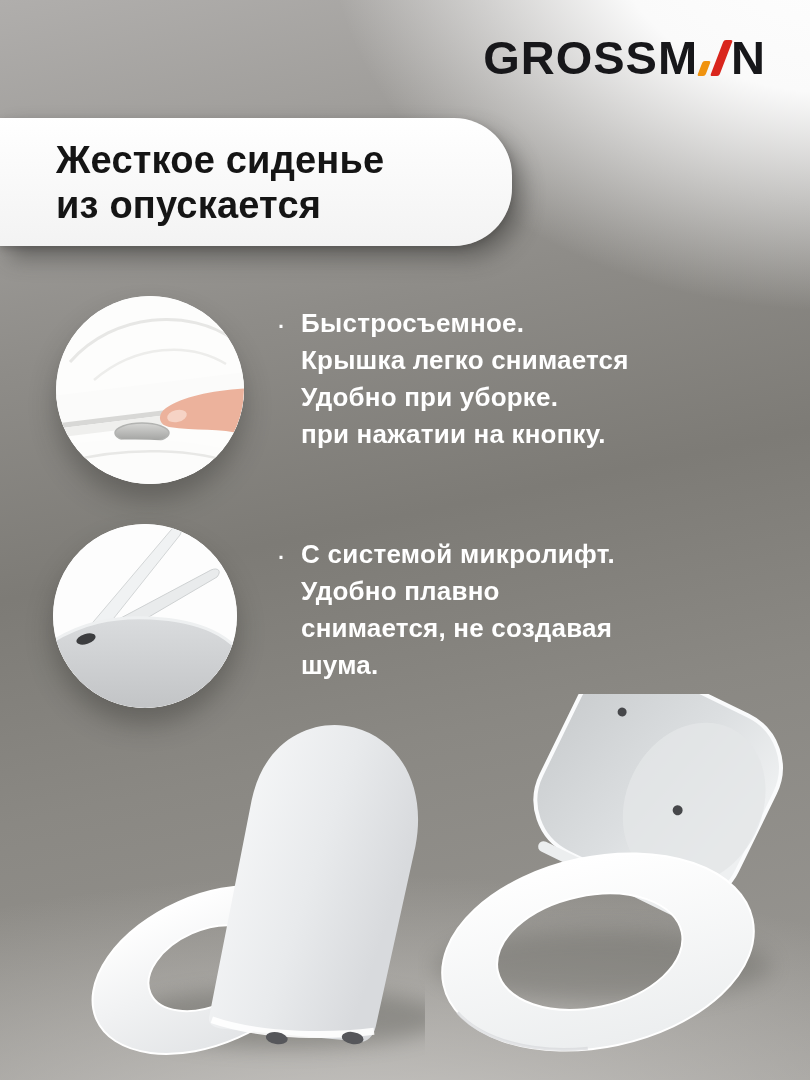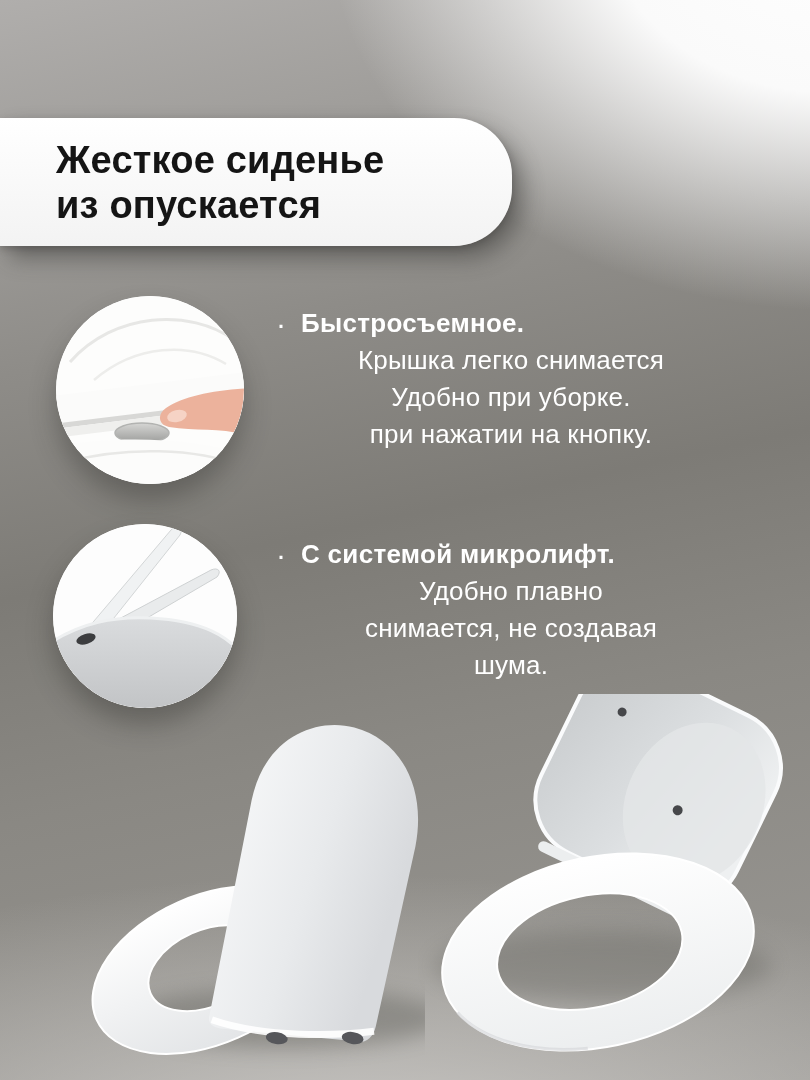--- a/index.html
+++ b/index.html
@@ -34,32 +34,40 @@
     position:absolute;border-radius:50%;overflow:hidden;background:#fff;
     box-shadow:0 16px 26px rgba(40,40,38,0.35);
   }
   .circle svg{display:block;}
   .c1{left:56px;top:296px;width:188px;height:188px;}
   .c2{left:53px;top:524px;width:184px;height:184px;}
   .ftext{position:absolute;left:301px;width:420px;color:#ffffff;}
   .ft1{top:305px;}
   .ft2{top:536px;}
   .ftitle{font-size:26px;line-height:37px;font-weight:700;letter-spacing:0.3px;position:relative;}
-  .fline{font-size:26px;line-height:37px;font-weight:400;letter-spacing:0.2px;text-align:center;}
+  .fline{font-size:26px;line-height:37px;font-weight:700;letter-spacing:0.2px;}
   .bullet{position:absolute;left:-25px;top:0;font-size:30px;font-weight:400;}
   
   .prod{position:absolute;}
   .prod-left{left:80px;top:700px;}
   .prod-right{left:418px;top:694px;}
 </style>
 </head>
 <body>
 
 <div class="page">
 
+  <div class="logo">
+    <span>GROSSM</span>
+      <span class="logo-a">
+        <span class="bar-red"></span>
+        <span class="bar-orange"></span>
+      </span>
+      <span>N</span>
+  </div>
 
   <div class="banner">
     <div class="hl">Жесткое сиденье</div>
     <div class="hl">из опускается</div>
   </div>
 
   <div class="circle c1">
     <svg width="188" height="188" viewBox="0 0 188 188">
       <defs>
         <clipPath id="clip1">

